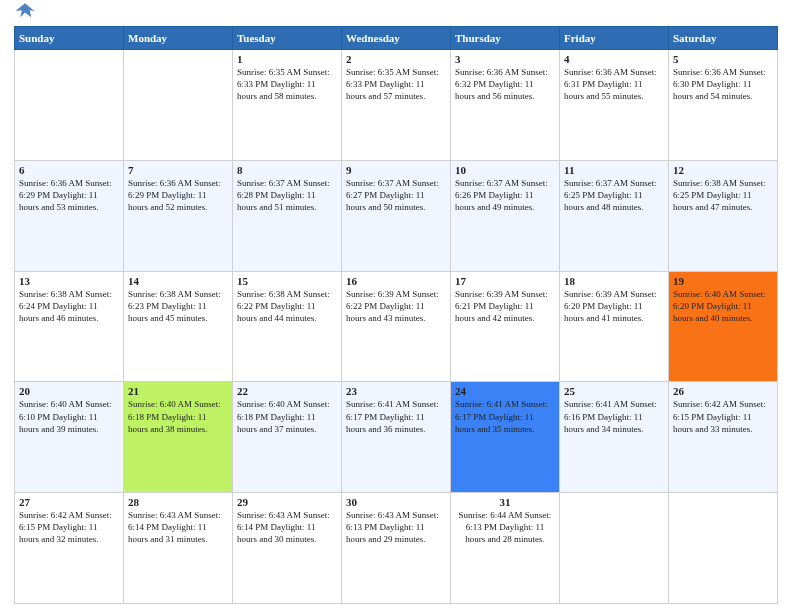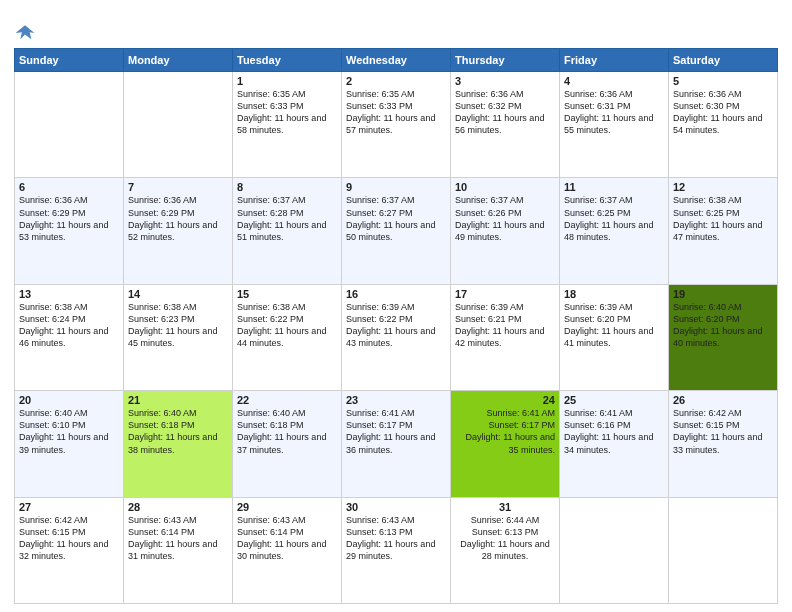--- a/index.html
+++ b/index.html
@@ -6,23 +6,24 @@
     body {
       width: 792px;
       height: 612px;
       font-family: Arial, sans-serif;
       background: #fff;
       overflow: hidden;
     }
     .page {
       width: 792px;
       height: 612px;
-      padding: 22px 14px 8px 14px;
+      padding: 0 14px 8px 14px;
       display: flex;
       flex-direction: column;
+      font-family: Liberation Serif, serif;
     }
     .header {
       display: flex;
       align-items: flex-start;
       justify-content: space-between;
       margin-bottom: 4px;
     }
     .logo {
       display: flex;
       align-items: center;
@@ -238,21 +239,21 @@
             <div class="day-info">Sunrise: 6:39 AM
 Sunset: 6:21 PM
 Daylight: 11 hours and 42 minutes.</div>
           </td>
           <td style="background: rgb(255, 255, 255);">
             <span class="day-num">18</span>
             <div class="day-info">Sunrise: 6:39 AM
 Sunset: 6:20 PM
 Daylight: 11 hours and 41 minutes.</div>
           </td>
-          <td style="background: #4d7c0f; margin-top: 39px;">
+          <td style="background: #f97316; margin-top: 39px;">
             <span class="day-num">19</span>
             <div class="day-info">Sunrise: 6:40 AM
 Sunset: 6:20 PM
 Daylight: 11 hours and 40 minutes.</div>
           </td>
         </tr>
         <tr>
           <td style="background: rgb(240, 245, 255);">
             <span class="day-num">20</span>
             <div class="day-info">Sunrise: 6:40 AM
@@ -270,21 +271,21 @@
             <div class="day-info">Sunrise: 6:40 AM
 Sunset: 6:18 PM
 Daylight: 11 hours and 37 minutes.</div>
           </td>
           <td style="background: rgb(240, 245, 255);">
             <span class="day-num">23</span>
             <div class="day-info">Sunrise: 6:41 AM
 Sunset: 6:17 PM
 Daylight: 11 hours and 36 minutes.</div>
           </td>
-          <td style="background: #84cc16; text-align: right;">
+          <td style="background: #3b82f6;">
             <span class="day-num">24</span>
             <div class="day-info">Sunrise: 6:41 AM
 Sunset: 6:17 PM
 Daylight: 11 hours and 35 minutes.</div>
           </td>
           <td style="background: rgb(240, 245, 255);">
             <span class="day-num">25</span>
             <div class="day-info">Sunrise: 6:41 AM
 Sunset: 6:16 PM
 Daylight: 11 hours and 34 minutes.</div>

